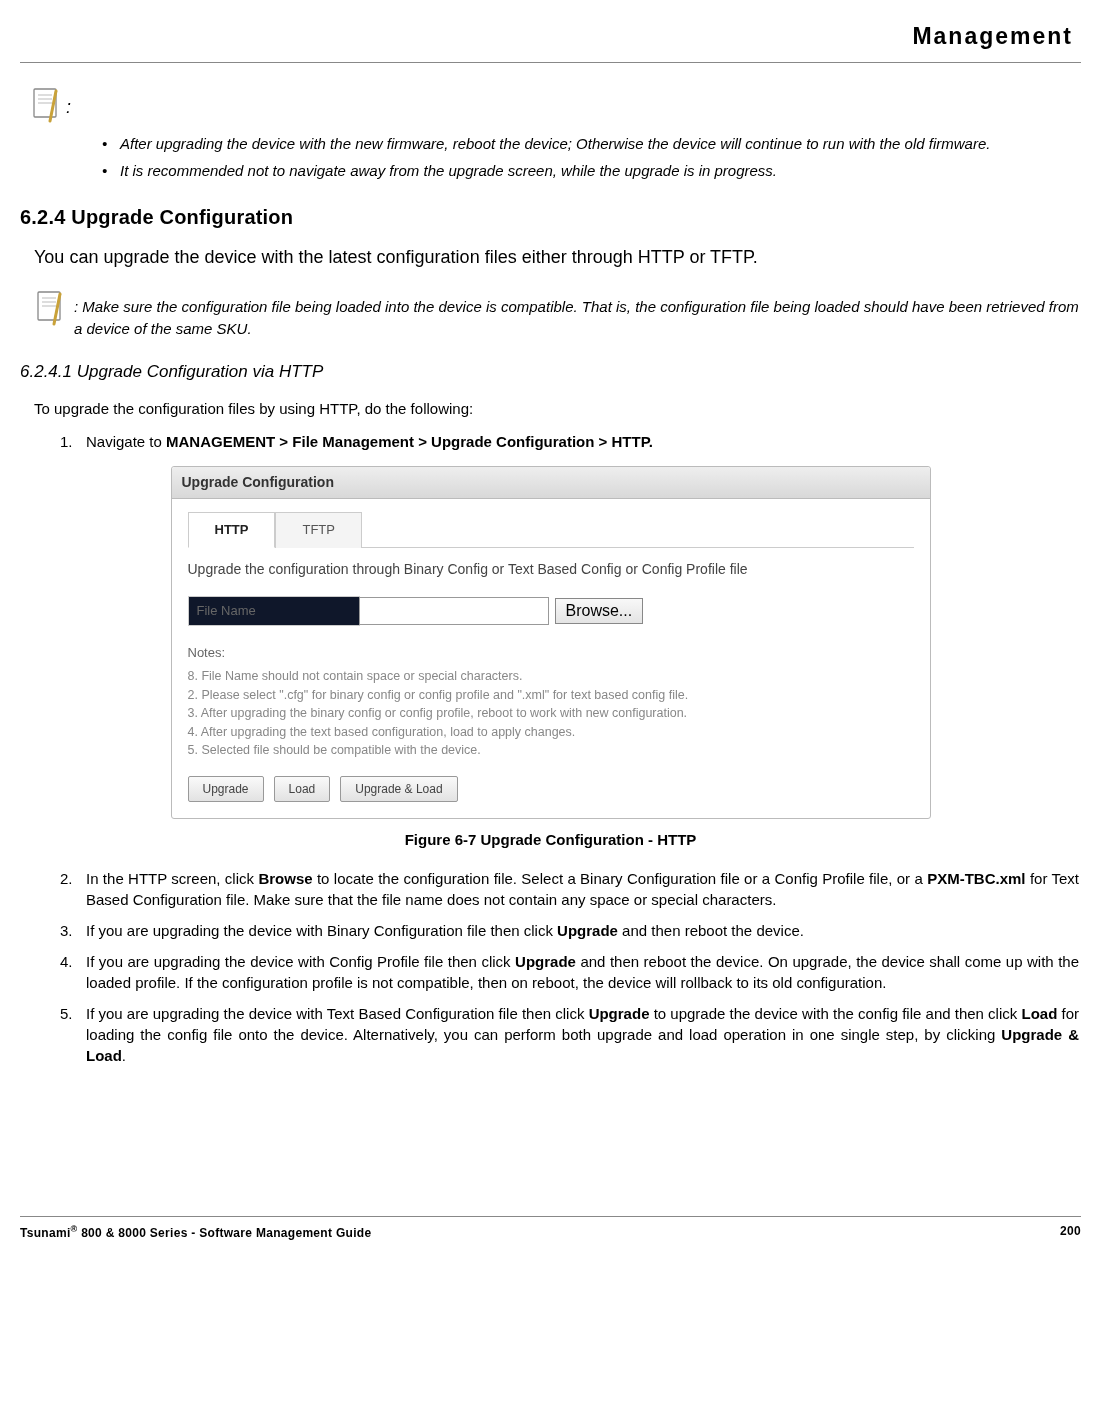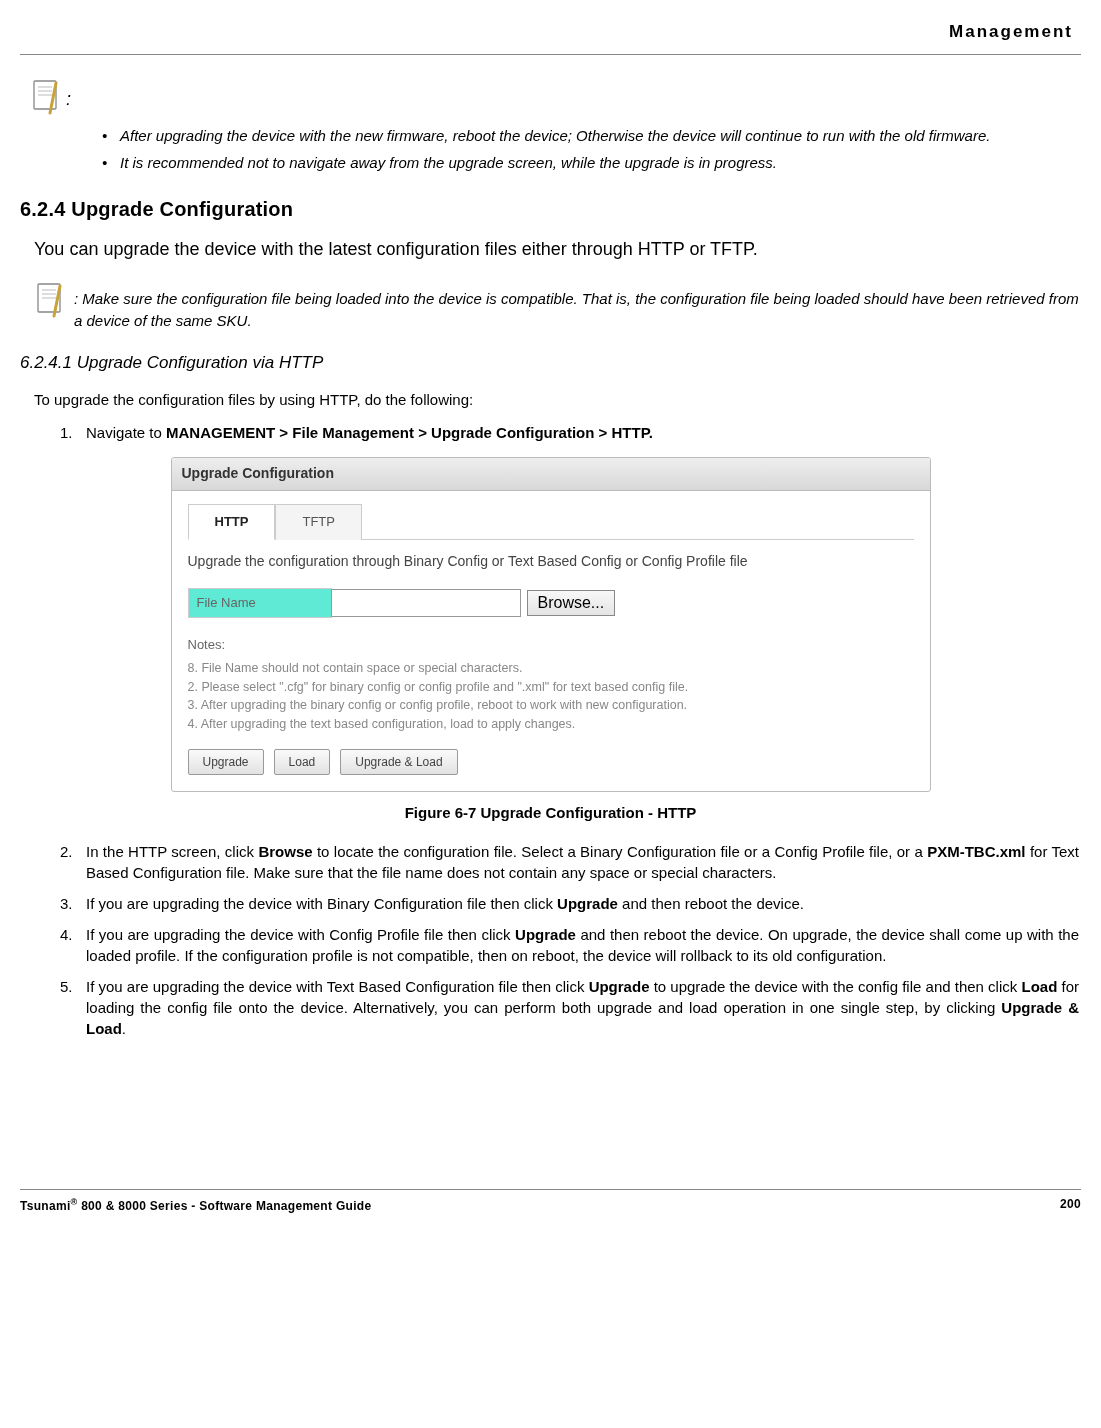--- a/index.html
+++ b/index.html
@@ -9,21 +9,21 @@
       color: #000;
       background: #fff;
       width: 1101px;
       padding: 20px 20px 0 20px;
       line-height: 1.4;
     }
     .header-title {
       text-align: right;
       font-weight: bold;
       letter-spacing: 2px;
-      font-size: 17px;
+      font-size: 23px;
       padding-right: 8px;
       margin-bottom: 10px;
     }
     .hr { border-top: 1px solid #888; margin-bottom: 24px; }
     .note-block { margin-left: 10px; margin-bottom: 22px; }
     .note-icon {
       display: inline-block;
       width: 32px; height: 38px;
       vertical-align: top;
       margin-right: 4px;
@@ -143,26 +143,26 @@
       font-size: 14px;
       margin-bottom: 16px;
     }
     .file-row {
       display: flex;
       align-items: center;
       margin-bottom: 18px;
       gap: 0;
     }
     .file-label {
-      width: 144px;
+      width: 172px;
       border: 1px solid #ccc;
       padding: 5px 8px;
       font-size: 13px;
       color: #666;
-      background: #5eead4;
+      background: #0f172a;
     }
     .file-input {
       width: 190px;
       height: 28px;
       border: 1px solid #999;
       background: #fff;
       margin-left: -1px;
     }
     .browse-btn {
       font-size: 16px;
@@ -271,20 +271,21 @@
         <div class="file-label">File Name</div>
         <div class="file-input"></div>
         <button class="browse-btn">Browse...</button>
       </div>
       <div class="notes-label">Notes:</div>
       <div class="panel-notes">
         <div>8. File Name should not contain space or special characters.</div>
         <div>2. Please select ".cfg" for binary config or config profile and ".xml" for text based config file.</div>
         <div>3. After upgrading the binary config or config profile, reboot to work with new configuration.</div>
         <div>4. After upgrading the text based configuration, load to apply changes.</div>
+        <div>5. Selected file should be compatible with the device.</div>
       </div>
       <div class="panel-buttons">
         <button class="ui-btn">Upgrade</button>
         <button class="ui-btn">Load</button>
         <button class="ui-btn">Upgrade &amp; Load</button>
       </div>
     </div>
   </div>
   <div class="figure-caption">Figure 6-7 Upgrade Configuration - HTTP</div>
 </div>

